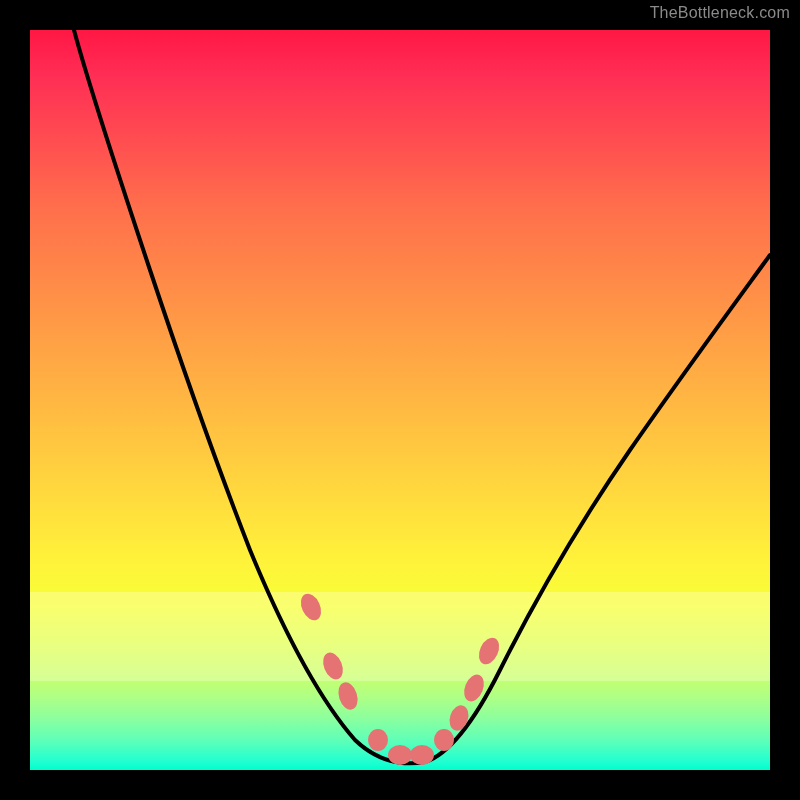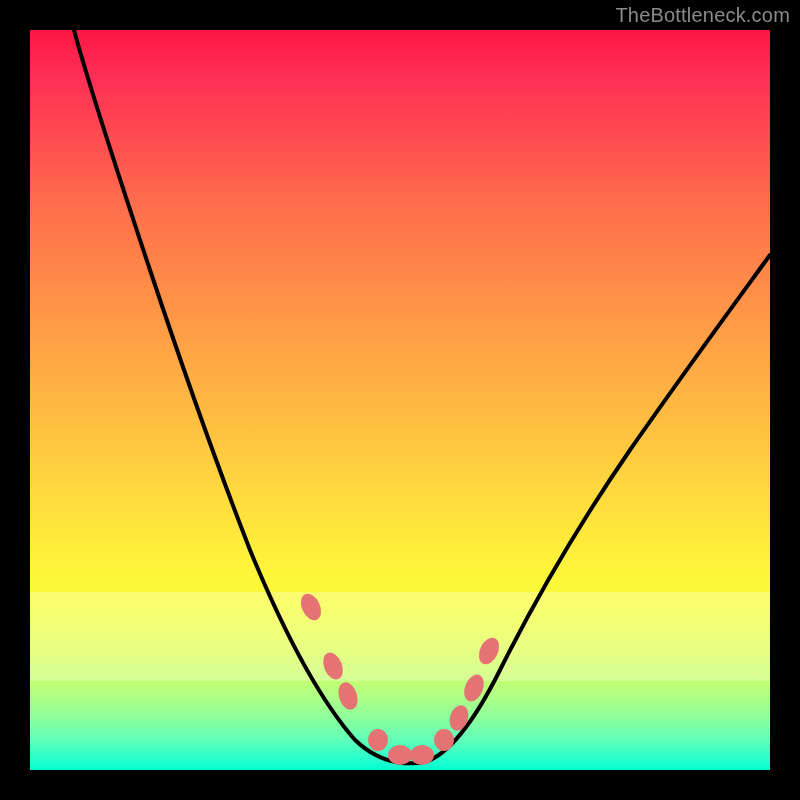--- a/index.html
+++ b/index.html
@@ -73,21 +73,21 @@
   }
   .bead {
     fill: #e57373;
     stroke: none;
   }
   .watermark {
     position: absolute;
     top: 4px;
     right: 10px;
     color: #8a8a8a;
-    font-size: 20px;
+    font-size: 16px;
     font-weight: 500;
     letter-spacing: 0.2px;
     user-select: none;
   }
 </style>
 </head>
 <body>
 
 <div class="frame">
 

